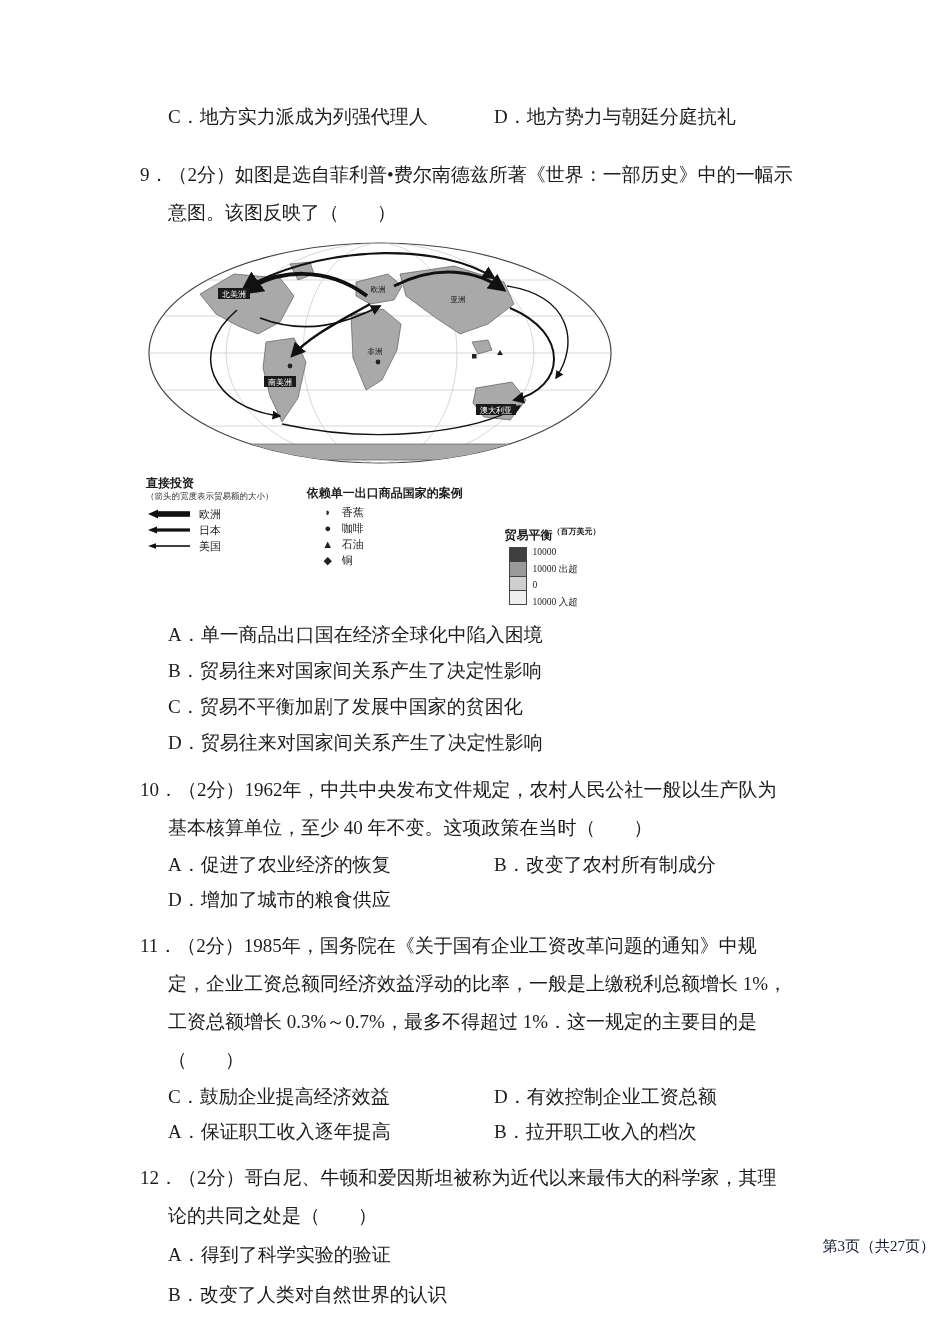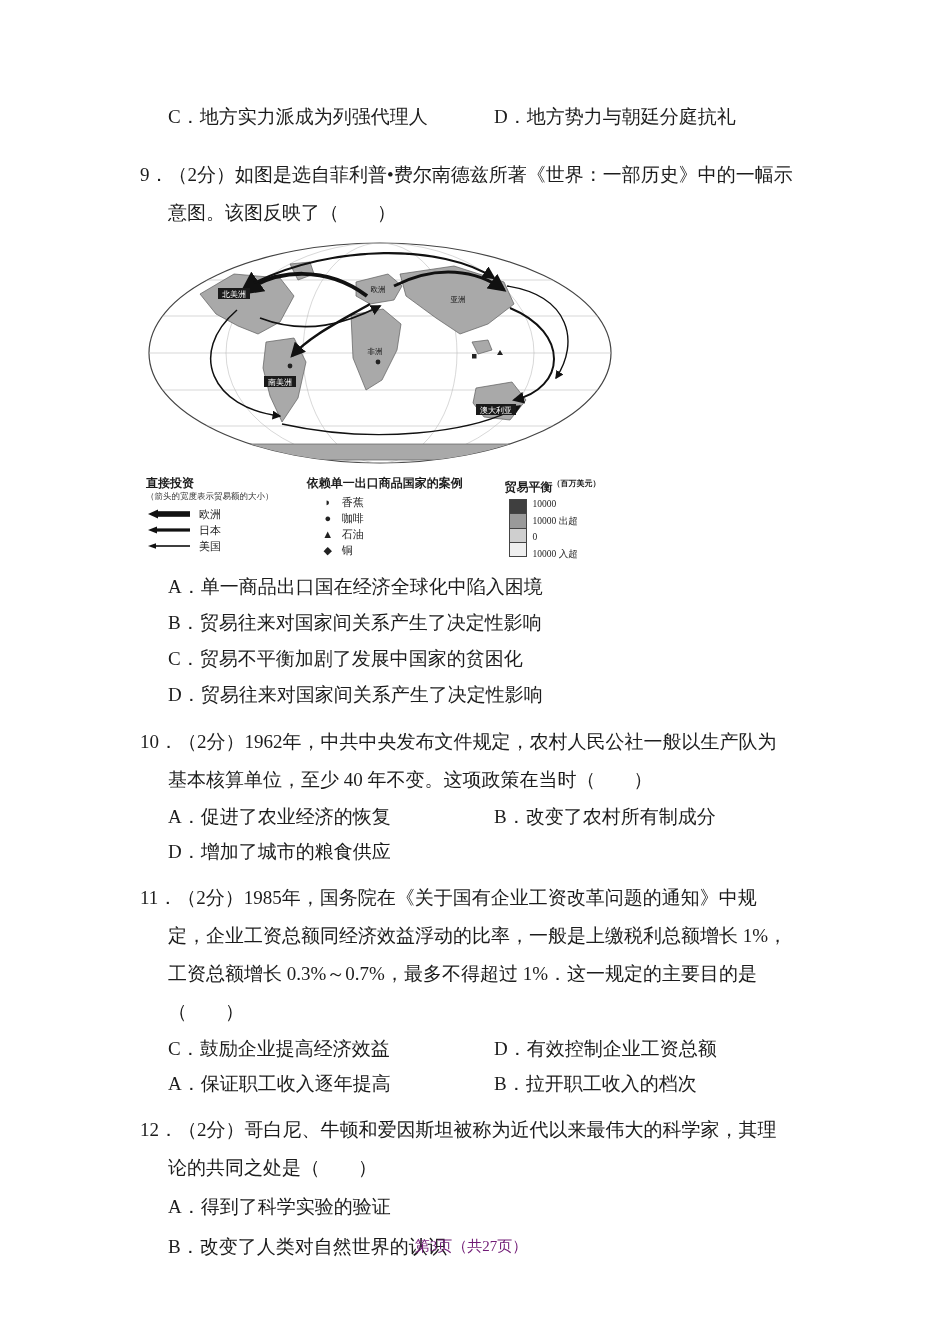--- a/index.html
+++ b/index.html
@@ -34,43 +34,43 @@
   .opt-pair .col1{flex:0 0 326px;}
 
   
   .figure{margin:6px 0 10px 2px;width:478px;}
   svg.map{display:block;width:476px;height:230px;}
   .legend{display:flex;margin-top:8px;padding-left:4px;gap:16px;align-items:flex-start;}
   .lg-col{font-size:11px;line-height:15px;}
   .lg-title{font-weight:bold;font-size:12px;line-height:15px;}
   .lg-note{font-size:8.5px;color:#333;line-height:11px;margin-bottom:4px;}
   .lg-invest{width:148px;}
-  .lg-comm{width:186px;}
-  .lg-bal{width:118px;}
+  .lg-comm{width:186px;margin-top:10px;}
+  .lg-bal{width:118px;margin-top:48px;}
   .lg-row{display:flex;align-items:center;gap:7px;line-height:16px;}
   .lg-row .sym{width:14px;text-align:center;font-size:11px;color:#222;}
   .lg-comm .lg-rows{margin-top:3px;padding-left:14px;}
   .lg-unit{font-size:8px;font-weight:bold;vertical-align:super;}
   .bal-box{display:flex;gap:6px;margin-top:4px;padding-left:4px;}
   .bal-bar{width:16px;height:56px;border:1px solid #444;display:flex;flex-direction:column;}
   .bal-seg{flex:1;border-bottom:1px solid #444;}
   .bal-seg:last-child{border-bottom:none;}
   .bal-seg.s1{background:#3f3f3f;}
   .bal-seg.s2{background:#9a9a9a;}
   .bal-seg.s3{background:#cfcfcf;}
   .bal-seg.s4{background:#efefef;}
   .bal-ticks{display:flex;flex-direction:column;justify-content:space-between;height:60px;font-size:9.5px;line-height:10px;}
 
   .footer{
     position:absolute;
-    left:0;right:8px;
+    left:0;right:15px;
     bottom:88px;
-    text-align:center;
+    text-align:right;
     font-size:15px;
-    color:#701a75;
+    color:#0f172a;
   }
 </style>
 </head>
 <body>
 
 <div class="page">
   <div class="content">
 
     <div class="opt-two-col">
       <span class="col1">C．地方实力派成为列强代理人</span>

